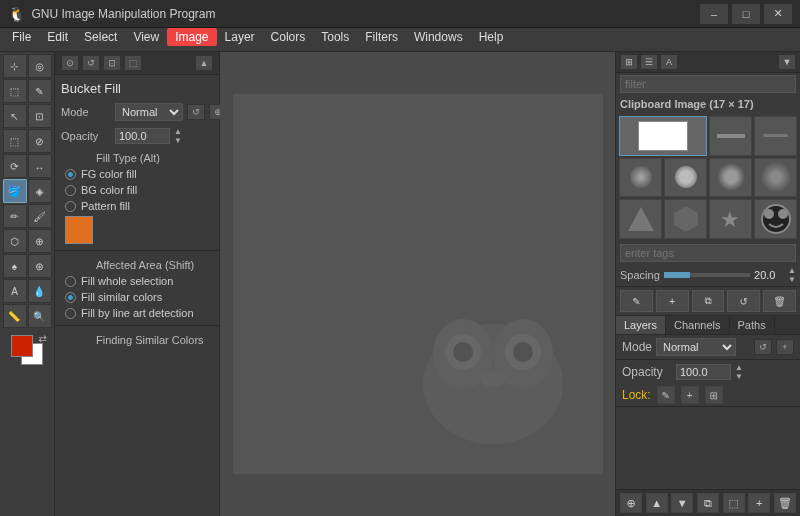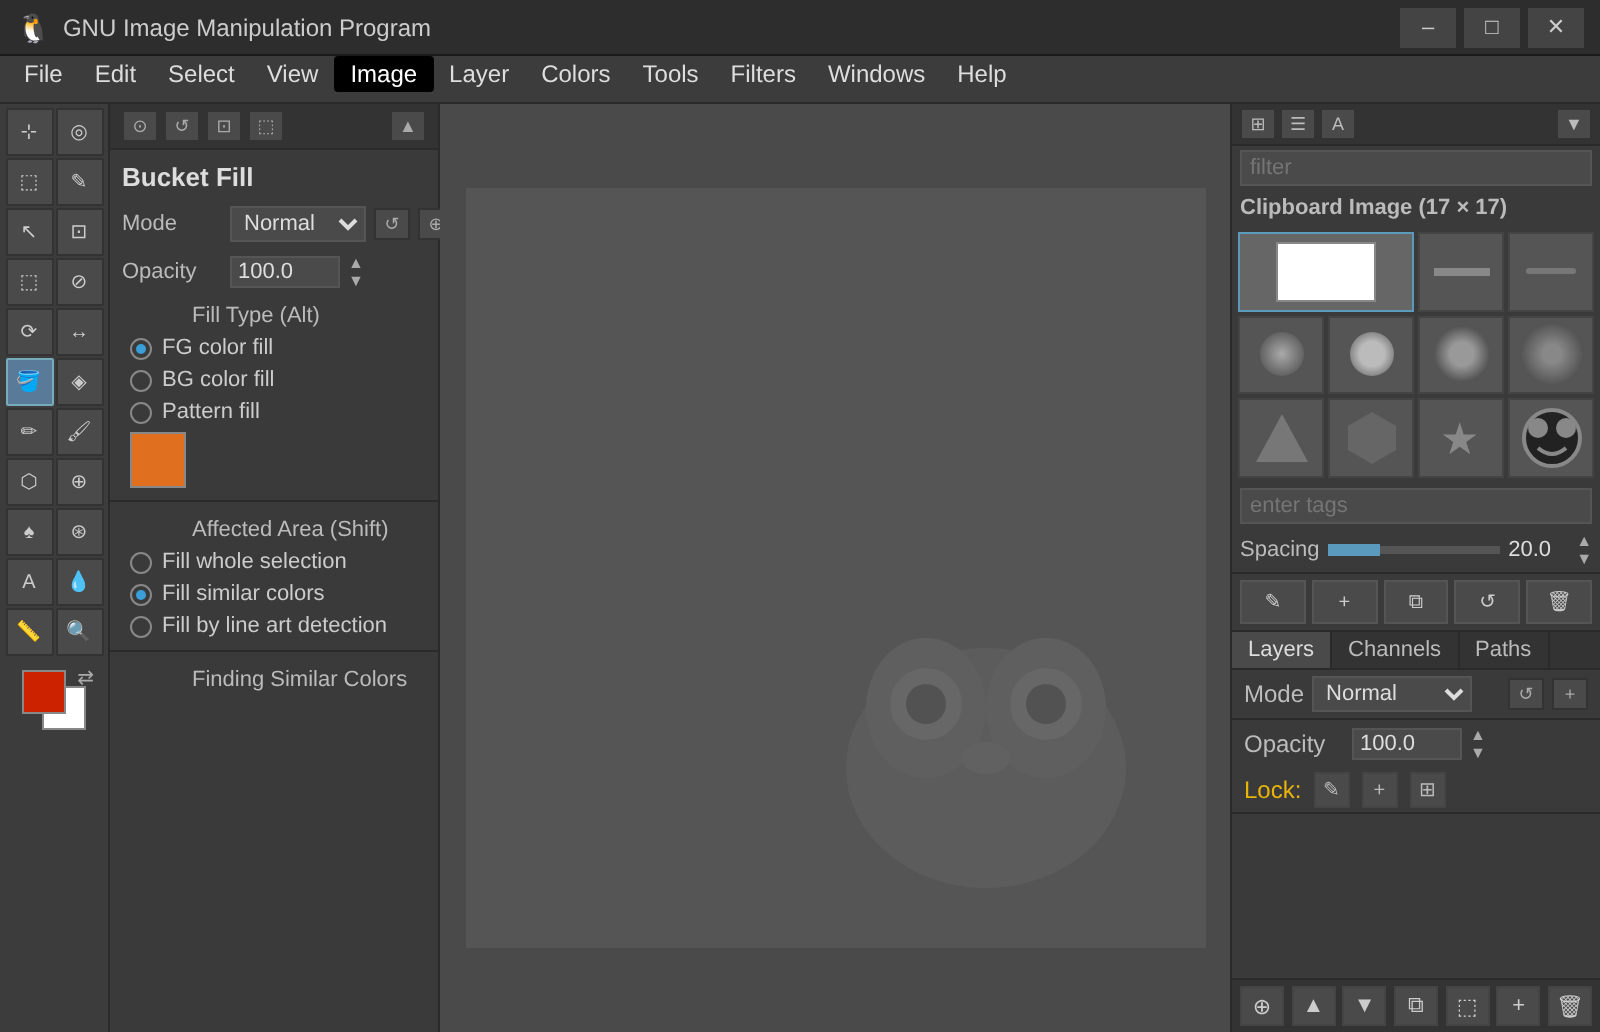--- a/index.html
+++ b/index.html
@@ -58,21 +58,21 @@
       padding: 0 4px;
       border-bottom: 1px solid #2a2a2a;
     }
     .menu-item {
       padding: 2px 8px;
       cursor: pointer;
       color: #ddd;
       font-size: 12px;
       border-radius: 2px;
     }
-    .menu-item.highlighted { background: #000000; color: white; }
+    .menu-item.highlighted { background: #ef4444; color: white; }
 
     
     #main-area {
       display: flex;
       flex: 1;
       overflow: hidden;
     }
 
     
     #toolbox {
@@ -187,21 +187,21 @@
       border: 1px solid #333;
       display: flex;
       align-items: center;
       justify-content: center;
       font-size: 9px;
       color: #aaa;
       cursor: pointer;
     }
     #tool-name {
       font-size: 13px;
-      font-weight: bold;
+      font-weight: normal;
       color: #ddd;
       padding: 6px 6px 4px;
     }
     .option-row {
       display: flex;
       align-items: center;
       padding: 3px 6px;
       gap: 4px;
     }
     .option-label {

